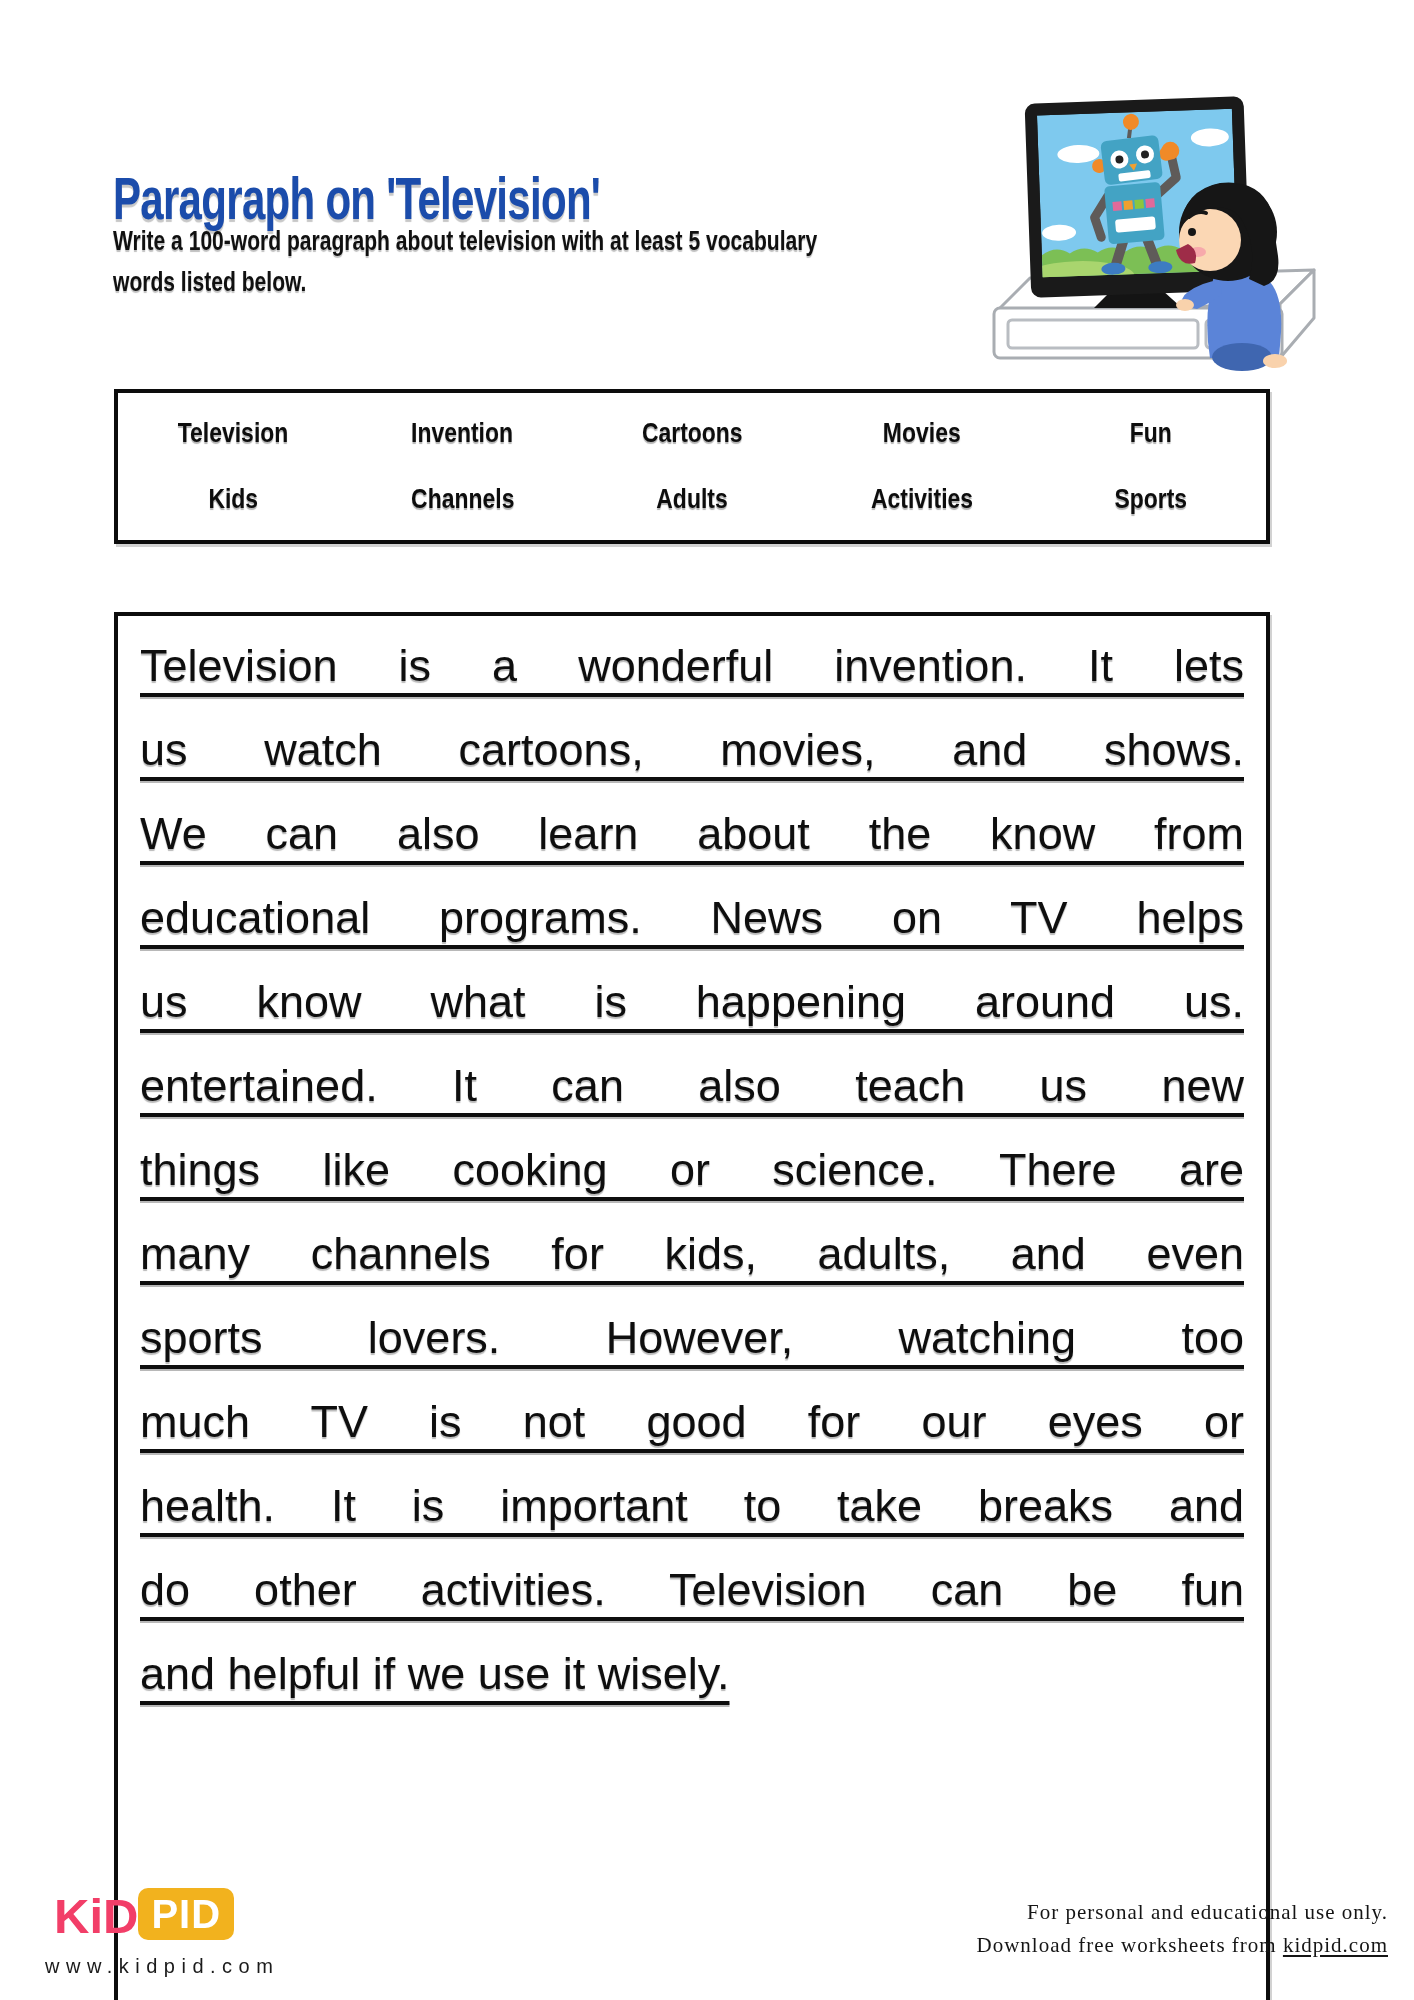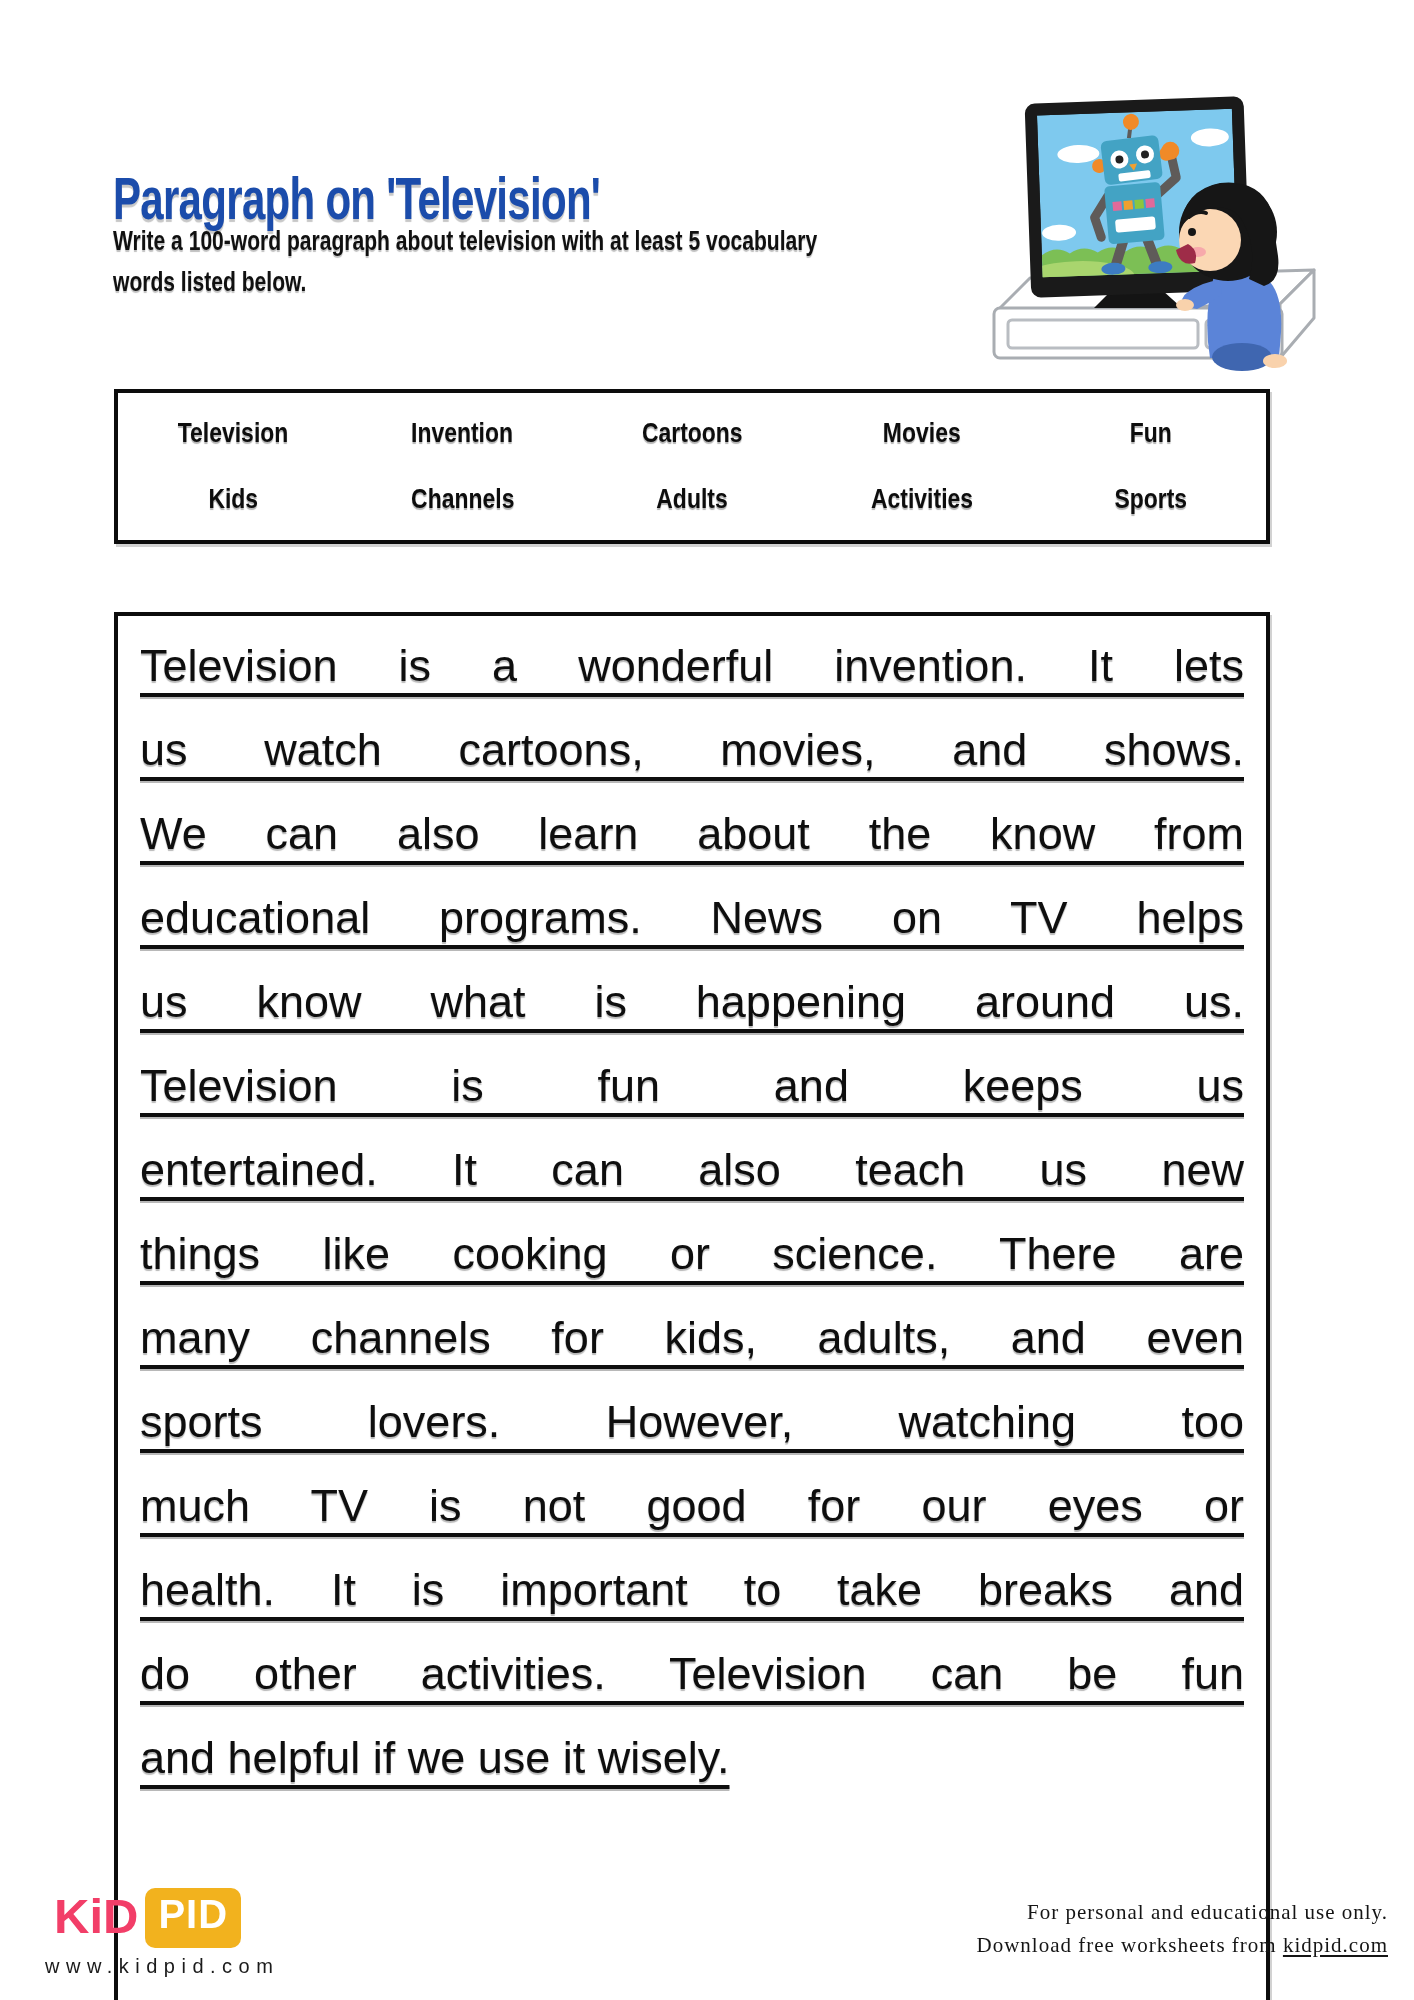--- a/index.html
+++ b/index.html
@@ -49,22 +49,22 @@
     text-decoration:underline;text-decoration-thickness:4px;text-underline-offset:12px;
     text-shadow:0 2px 1px rgba(0,0,0,0.28);
   }
   .pline.last{text-align-last:left;}
 
   
   .logo{position:absolute;left:42px;top:1888px;white-space:nowrap;}
   .logo-kid{font-size:49px;font-weight:900;color:#f23e68;letter-spacing:0;margin-left:12px;}
   .logo-pid{
     display:inline-block;background:#f2b21e;color:#ffffff;
-    font-size:40px;font-weight:900;padding:4px 13px 11px;border-radius:10px;
-    margin-left:7px;vertical-align:5px;letter-spacing:1px;
+    font-size:40px;font-weight:900;padding:4px 13px 3px;border-radius:10px;
+    vertical-align:5px;letter-spacing:1px;
   }
   .website{
     position:absolute;left:45px;top:1955px;font-size:20px;letter-spacing:6.5px;
     color:#1b1b1b;font-weight:400;
   }
   .usage-note{
     position:absolute;right:26px;top:1896px;text-align:right;
     font-family:"Liberation Serif",serif;font-size:21px;line-height:33px;
     color:#151515;letter-spacing:1px;
   }
@@ -167,21 +167,20 @@
     <span class="vocab-word">Activities</span>
     <span class="vocab-word">Sports</span>
   </section>
 
   <section class="answer-box">
     <div class="pline">Television is a wonderful invention. It lets</div>
     <div class="pline">us watch cartoons, movies, and shows.</div>
     <div class="pline">We can also learn about the know from</div>
     <div class="pline">educational programs. News on TV helps</div>
     <div class="pline">us know what is happening around us.</div>
-    <div class="pline">Television is fun and keeps us</div>
     <div class="pline">entertained. It can also teach us new</div>
     <div class="pline">things like cooking or science. There are</div>
     <div class="pline">many channels for kids, adults, and even</div>
     <div class="pline">sports lovers. However, watching too</div>
     <div class="pline">much TV is not good for our eyes or</div>
     <div class="pline">health. It is important to take breaks and</div>
     <div class="pline">do other activities. Television can be fun</div>
     <div class="pline last">and helpful if we use it wisely.</div>
   </section>
 

